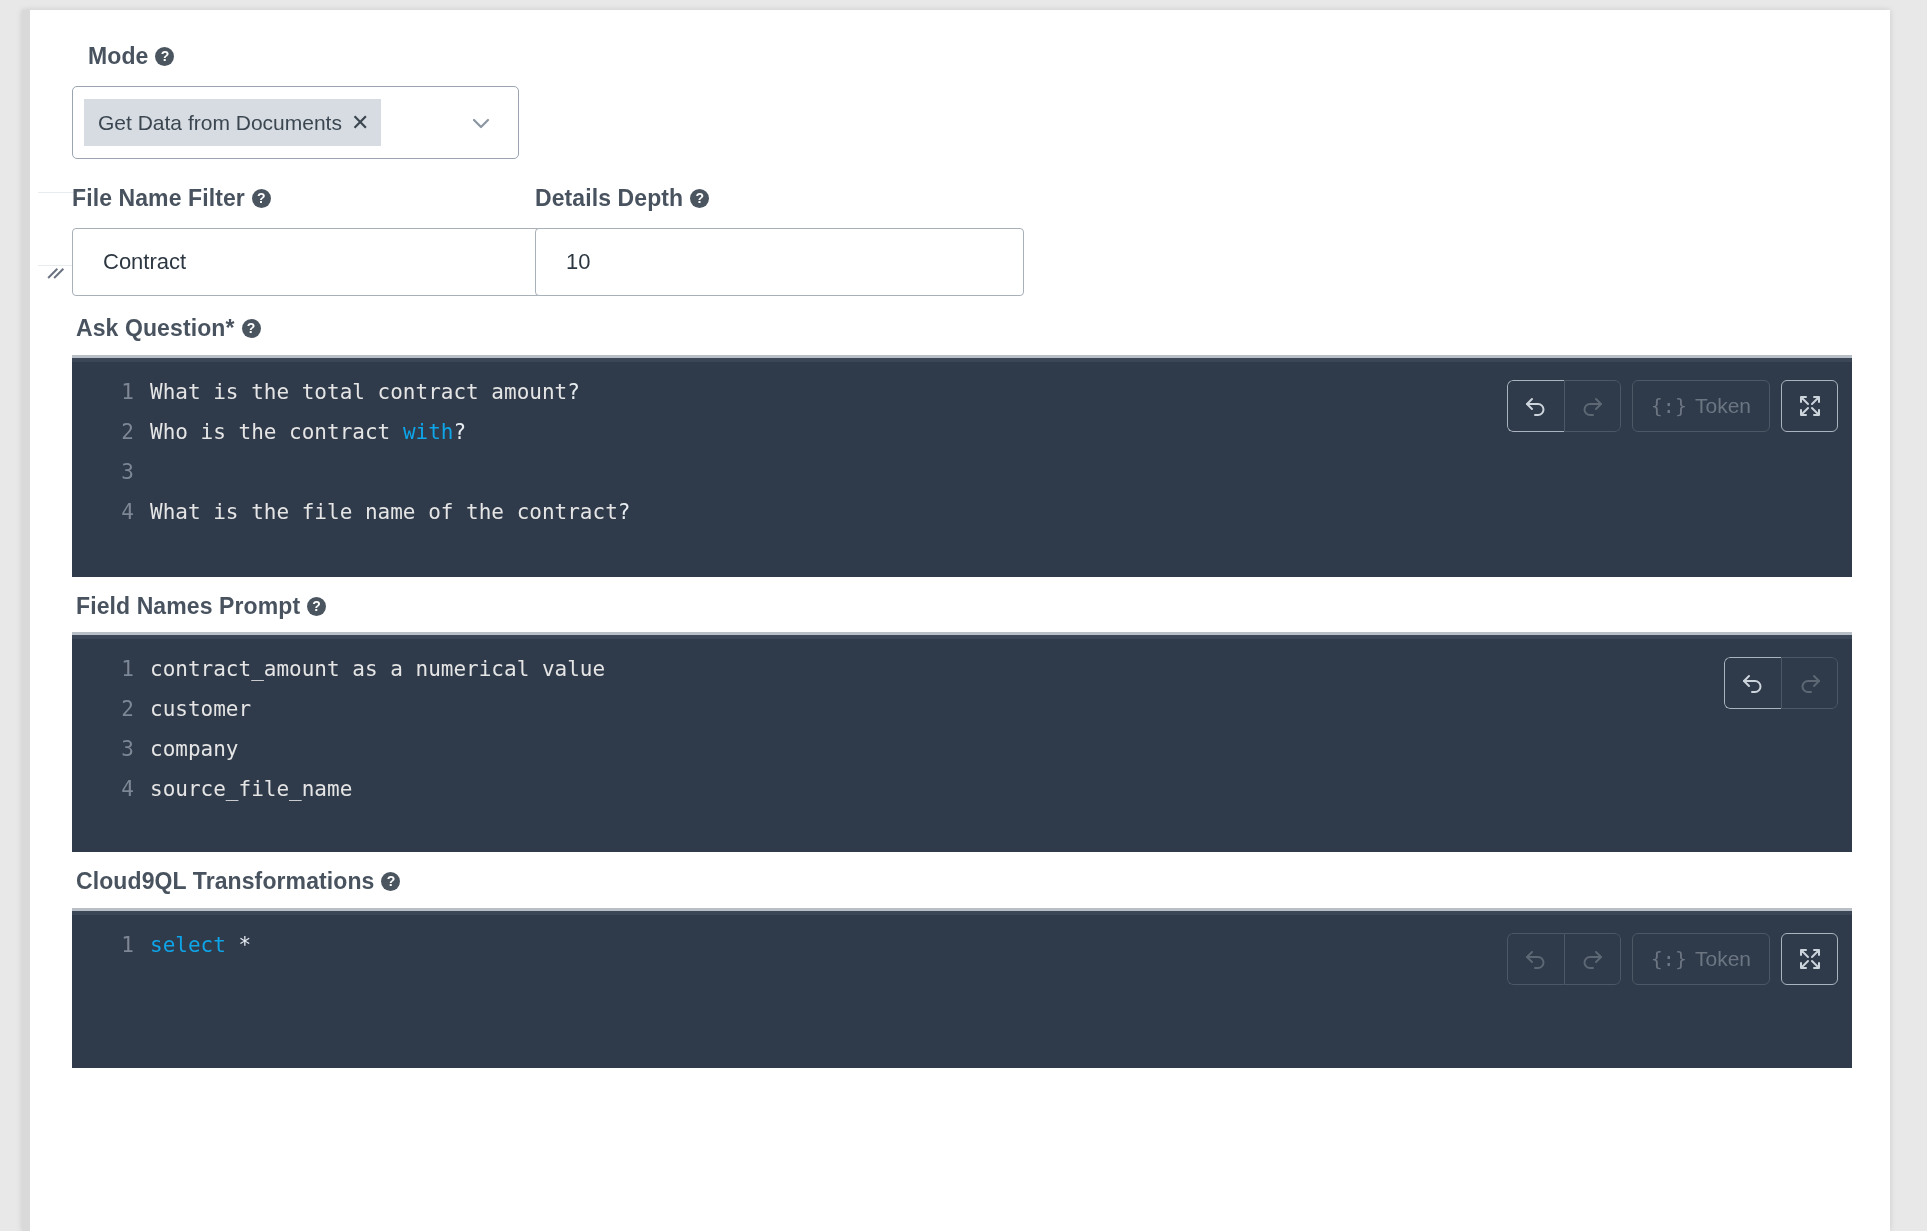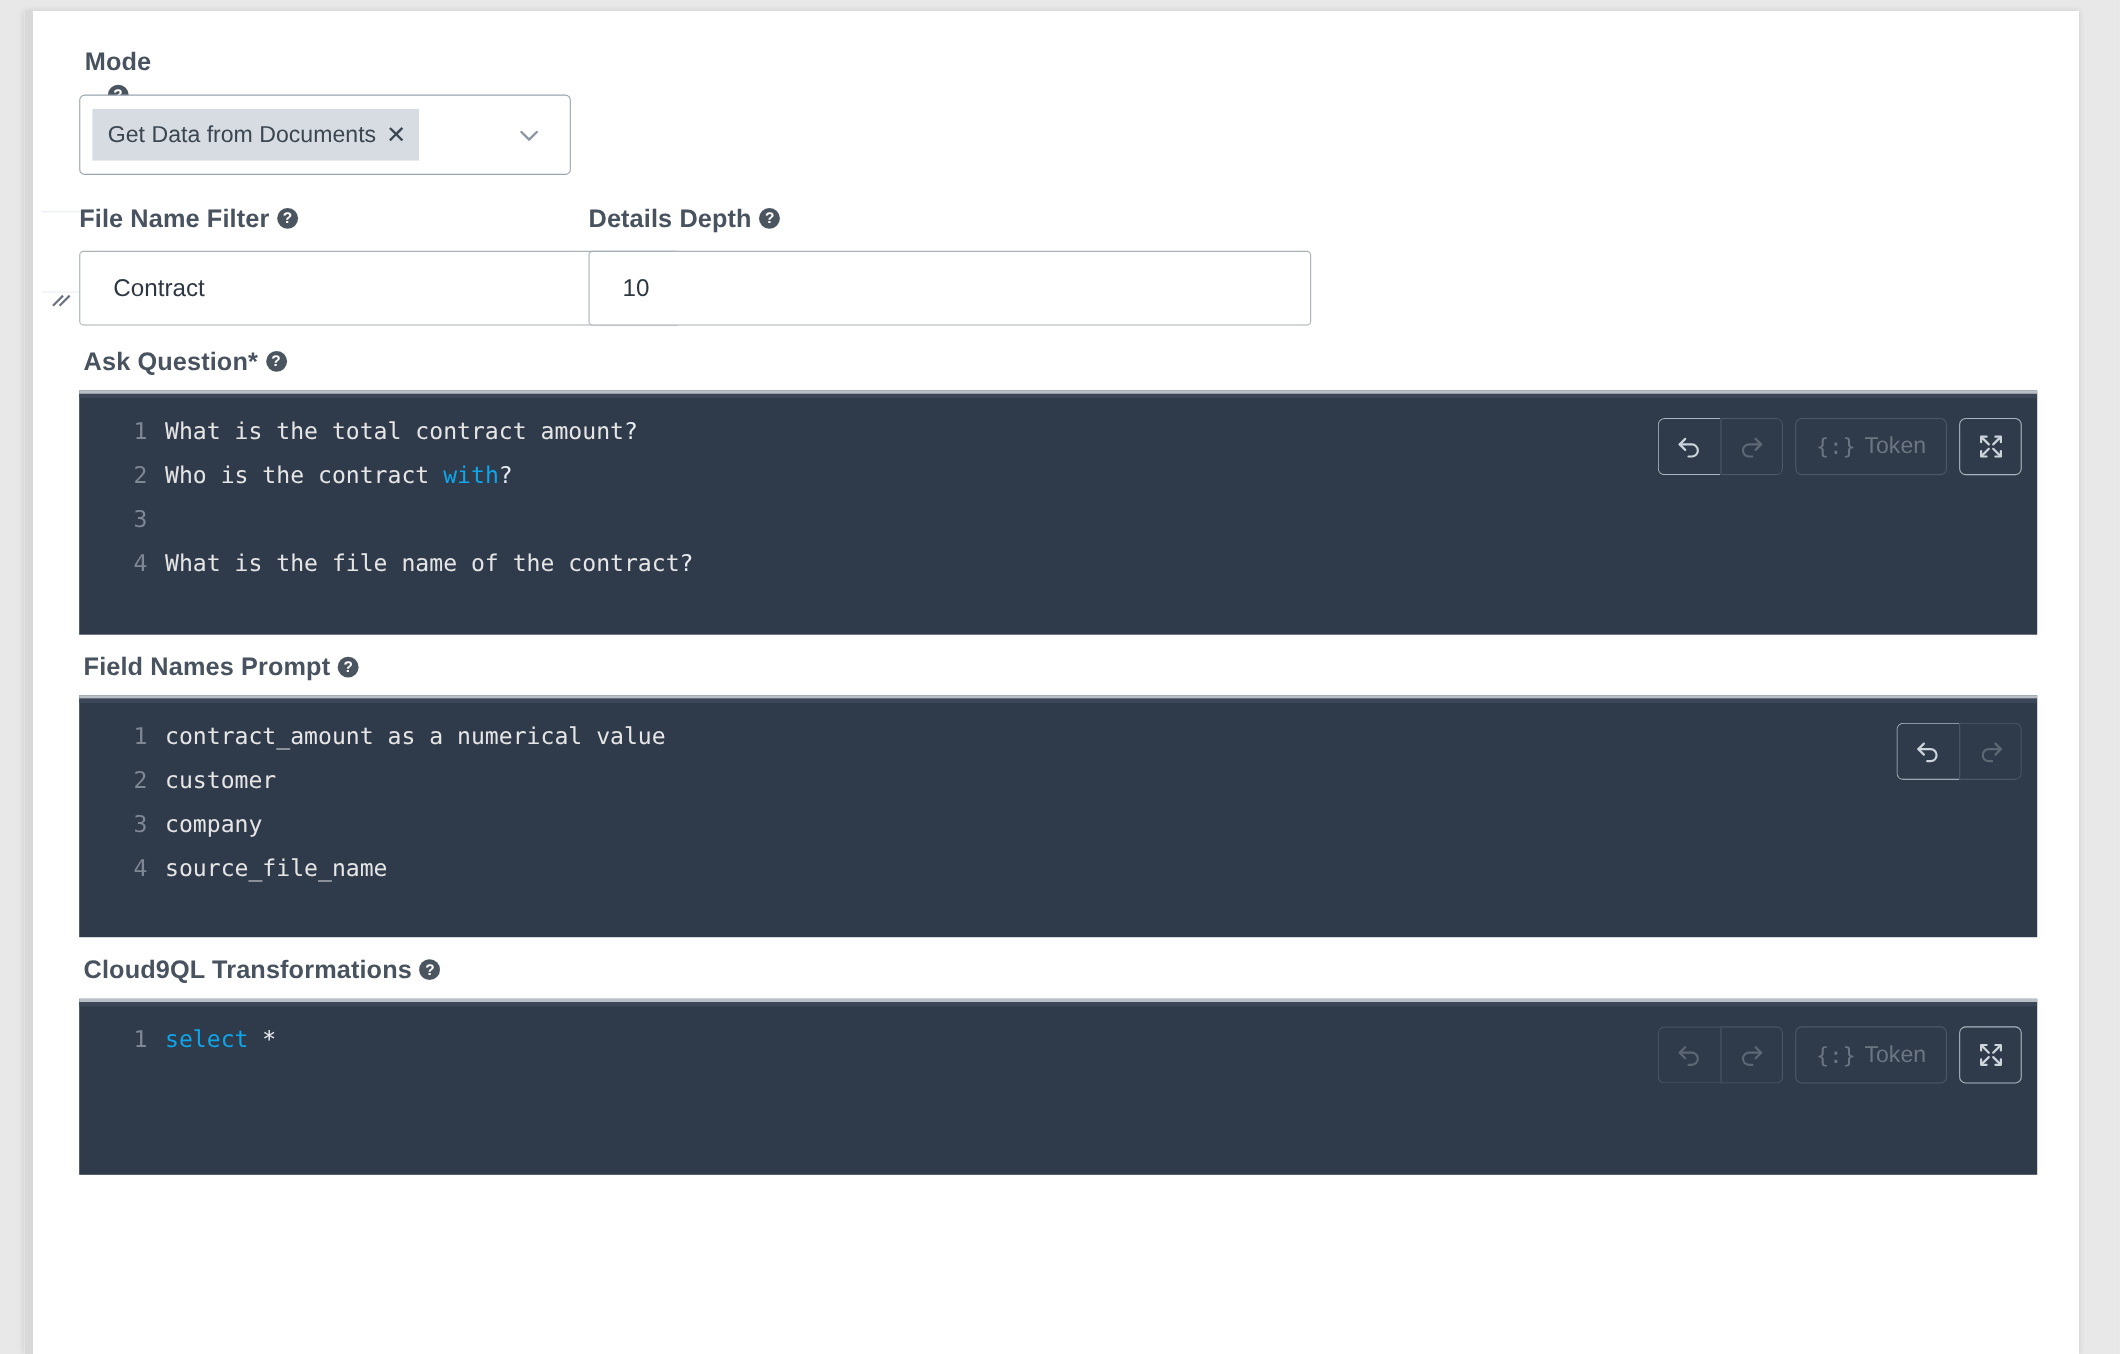--- a/index.html
+++ b/index.html
@@ -63,21 +63,21 @@
     background: #4a5560;
     color: #ffffff;
     font-size: 14px;
     font-weight: bold;
     font-family: "Liberation Sans", sans-serif;
     line-height: 1;
     padding-bottom: 1px;
   }
 
   
-  .mode-label { position: absolute; left: 5px; top: 33px; flex-direction: column; }
+  .mode-label { position: absolute; left: 16px; top: 33px; }
   .mode-select {
     position: absolute; left: 0; top: 76px;
     width: 447px; height: 73px;
     border: 1px solid #9aa5b1;
     border-radius: 5px;
     background: #ffffff;
     display: flex;
     align-items: center;
   }
   .chip {
@@ -117,21 +117,21 @@
     border: 1px solid #a8b0b8;
     border-radius: 4px;
     background: #ffffff;
     display: flex; align-items: center;
     padding-left: 30px;
     font-size: 22px;
     color: #2d3742;
     font-family: "Liberation Sans", sans-serif;
   }
   .input-filename { left: 0; width: 547px; }
-  .input-depth { left: 463px; width: 657px; }
+  .input-depth { left: 463px; width: 489px; }
 
   
   .editor-label { position: absolute; left: 4px; }
   .editor {
     position: absolute;
     left: 0;
     width: 1780px;
     background: #2f3a4a;
     border-top: 3px solid #b9bfc6;
     overflow: hidden;

